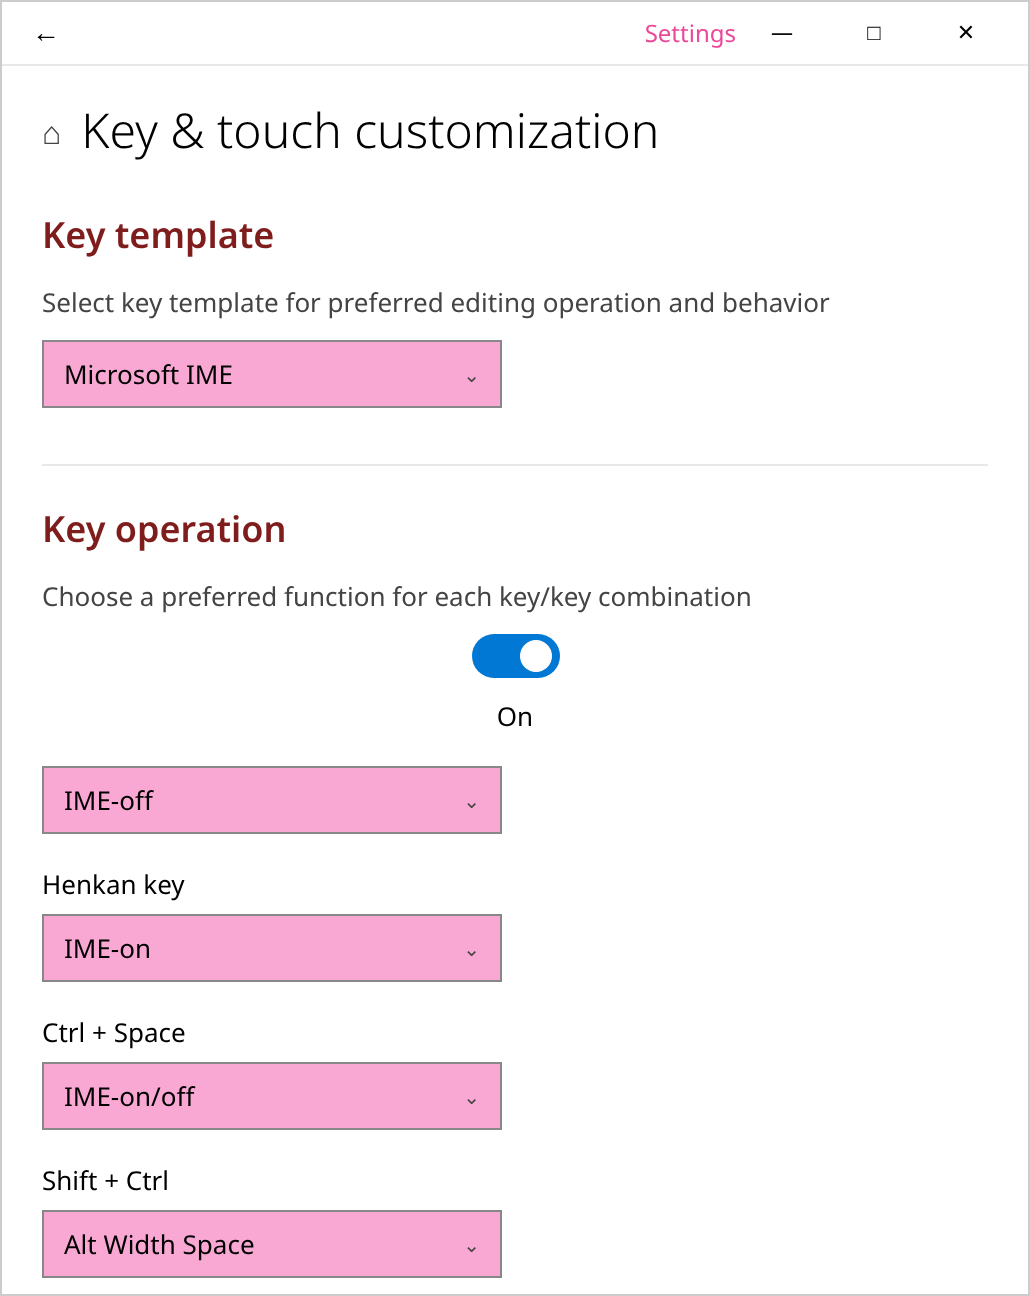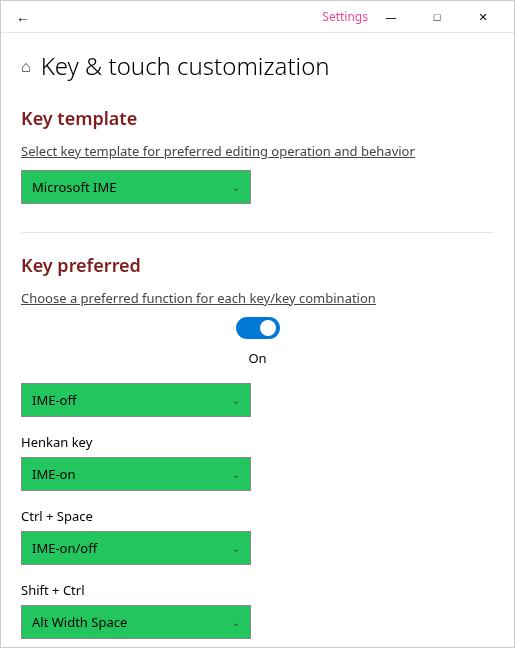--- a/index.html
+++ b/index.html
@@ -101,38 +101,37 @@
     }
 
     .section {
       margin-bottom: 28px;
     }
 
     .section-desc {
       font-size: 13px;
       color: #444;
       margin-bottom: 10px;
-      text-decoration: underline;
     }
 
     .dropdown-wrapper {
       margin-bottom: 16px;
     }
 
     .dropdown-label {
       font-size: 13px;
       color: #000;
       margin-bottom: 6px;
     }
 
     .dropdown {
       width: 230px;
       height: 34px;
       border: 1px solid #888;
-      background: #22c55e;
+      background: #f9a8d4;
       display: flex;
       align-items: center;
       justify-content: space-between;
       padding: 0 10px;
       cursor: pointer;
       font-size: 13px;
       color: #000;
     }
 
     .dropdown-chevron {
@@ -207,21 +206,21 @@
       <p class="section-desc">Select key template for preferred editing operation and behavior</p>
       <div class="dropdown">
         <span>Microsoft IME</span>
         <span class="dropdown-chevron">⌄</span>
       </div>
     </div>
 
     <div class="divider"></div>
 
     <div class="section">
-      <div class="section-title">Key preferred</div>
+      <div class="section-title">Key operation</div>
       <p class="section-desc">Choose a preferred function for each key/key combination</p>
 
       <div class="toggle-row">
         <div class="toggle">
           <div class="toggle-knob"></div>
         </div>
         <span class="toggle-label">On</span>
       </div>
 
       <div class="dropdown-wrapper">

